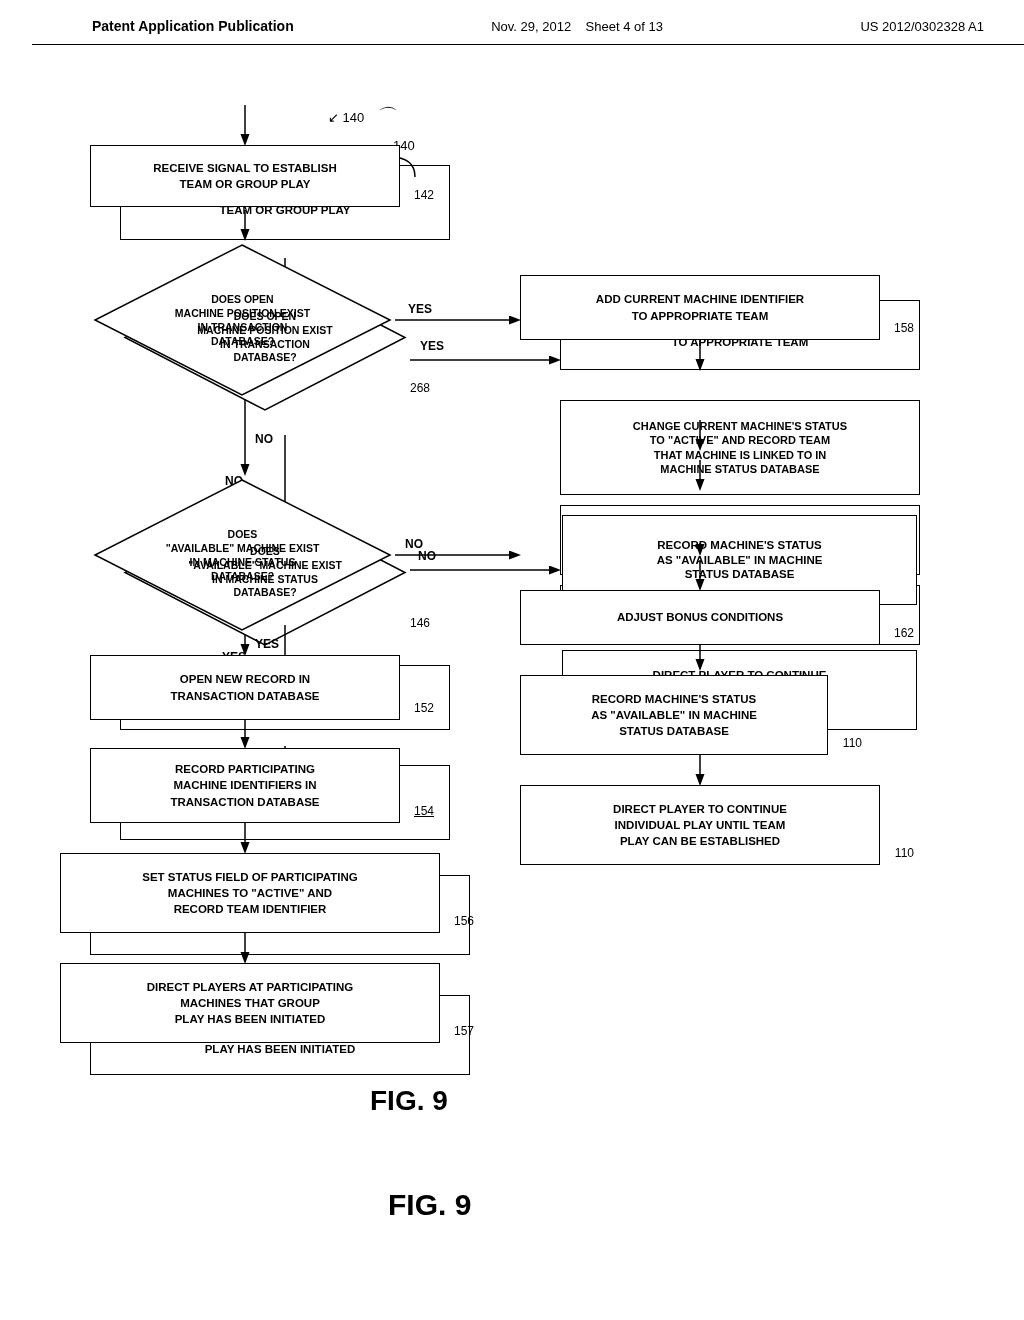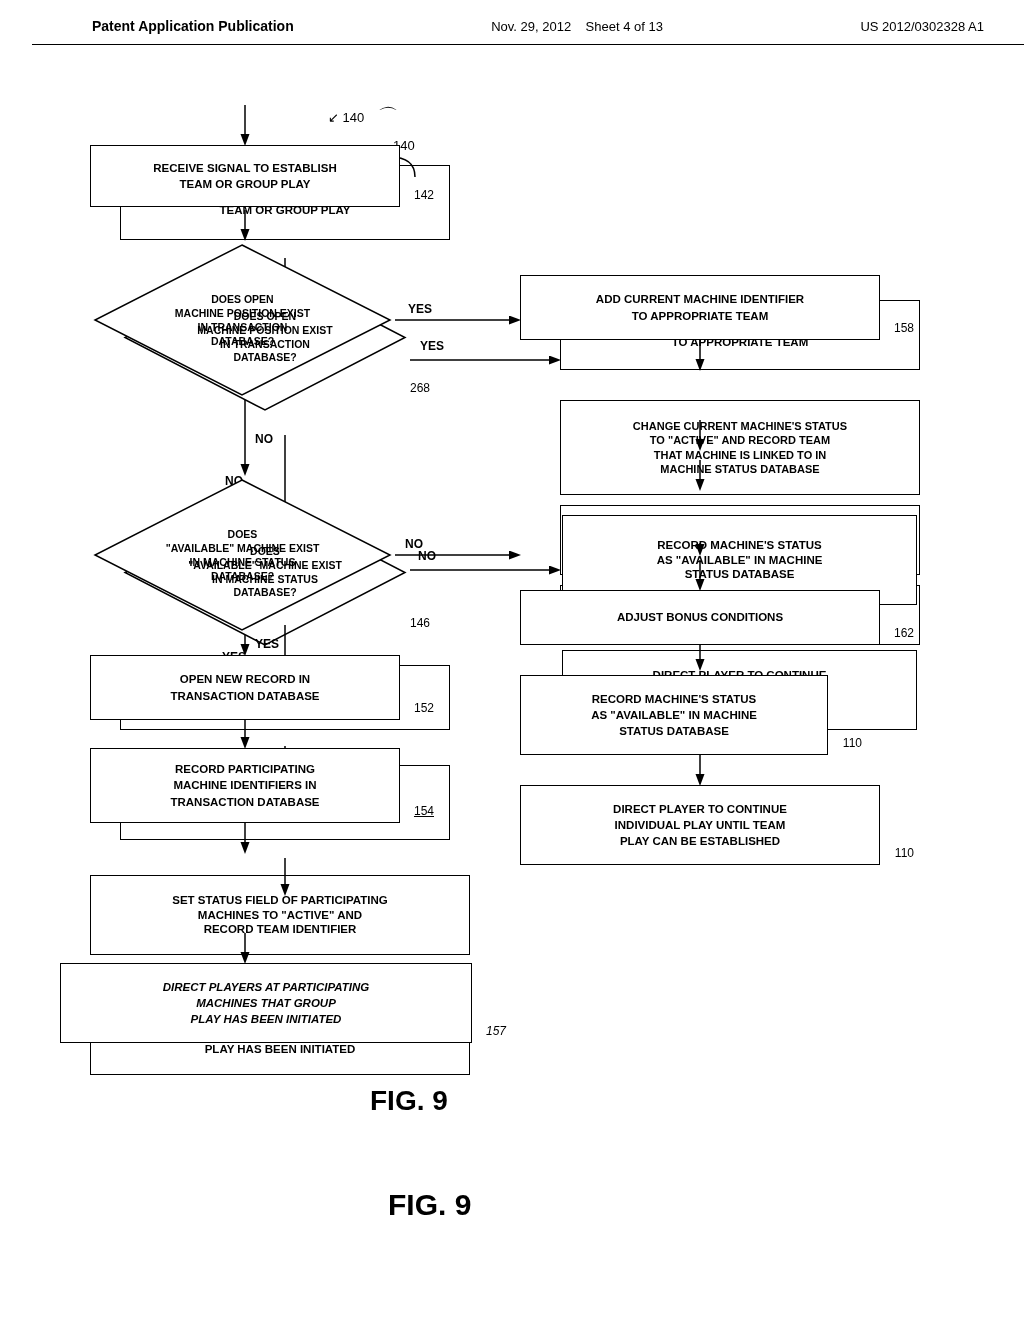--- a/index.html
+++ b/index.html
@@ -314,22 +314,26 @@
   <div class="pd-box" style="left:90px; top:555px; width:310px; height:65px;" data-name="pd-node-152">
     OPEN NEW RECORD IN<br>TRANSACTION DATABASE
     <span style="position:absolute; right:-35px; bottom:2px; font-weight:normal; font-size:12px;">152</span>
   </div>
 
   <div class="pd-box" style="left:90px; top:648px; width:310px; height:75px;" data-name="pd-node-154">
     RECORD PARTICIPATING<br>MACHINE IDENTIFIERS IN<br>TRANSACTION DATABASE
     <span style="position:absolute; right:-35px; bottom:2px; font-weight:normal; font-size:12px;text-decoration:underline;">154</span>
   </div>
 
-
-  <div class="pd-box" style="left:60px; top:863px; width:412px; height:80px;font-style:italic;" data-name="pd-node-157">
+  <div class="pd-box" style="left:60px; top:753px; width:380px; height:80px;" data-name="pd-node-156">
+    SET STATUS FIELD OF PARTICIPATING<br>MACHINES TO "ACTIVE" AND<br>RECORD TEAM IDENTIFIER
+    <span style="position:absolute; right:-35px; bottom:2px; font-weight:normal; font-size:12px;">156</span>
+  </div>
+
+  <div class="pd-box" style="left:60px; top:863px; width:380px; height:80px;" data-name="pd-node-157">
     DIRECT PLAYERS AT PARTICIPATING<br>MACHINES THAT GROUP<br>PLAY HAS BEEN INITIATED
     <span style="position:absolute; right:-35px; bottom:2px; font-weight:normal; font-size:12px;">157</span>
   </div>
 
   <div class="pd-box" style="left:520px; top:175px; width:360px; height:65px;" data-name="pd-node-158">
     ADD CURRENT MACHINE IDENTIFIER<br>TO APPROPRIATE TEAM
     <span style="position:absolute; right:-35px; bottom:2px; font-weight:normal; font-size:12px;">158</span>
   </div>
 
 

